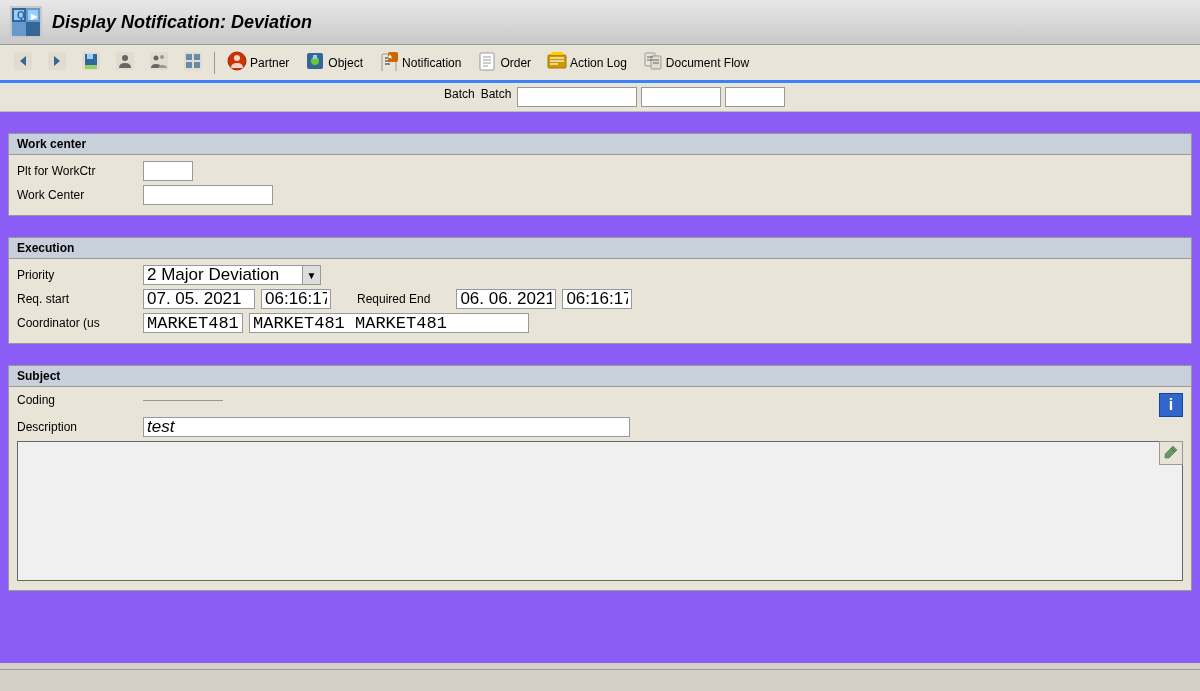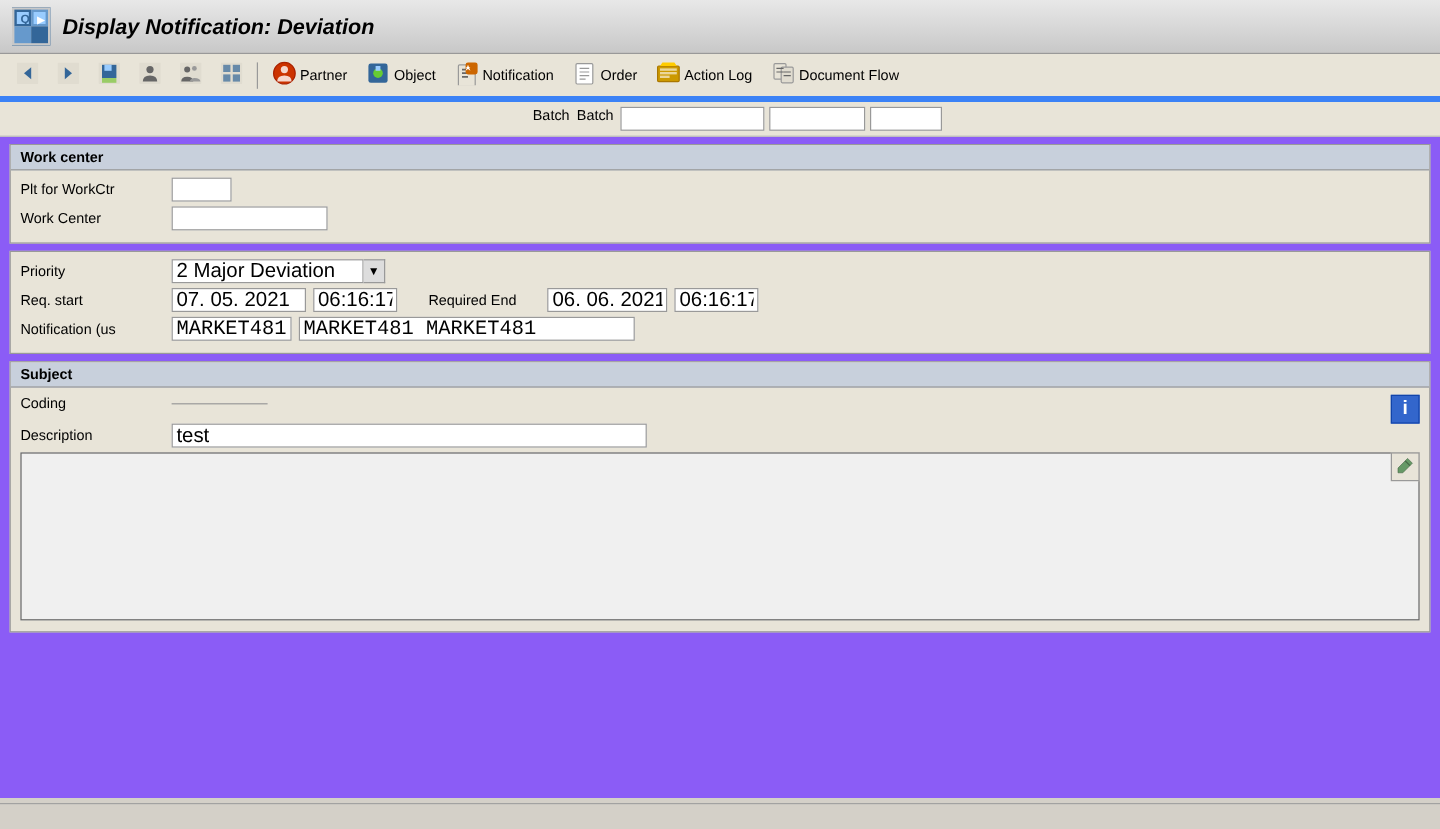--- a/index.html
+++ b/index.html
@@ -33,21 +33,21 @@
     .title-bar-text {
       font-size: 18px;
       font-weight: bold;
       font-style: italic;
       color: #000;
     }
 
     
     .toolbar {
       background: #e8e4d8;
-      border-bottom: 5px solid #3b82f6;
+      border-bottom: 3px solid #3b82f6;
       padding: 4px 8px;
       display: flex;
       align-items: center;
       gap: 4px;
     }
     .toolbar-btn {
       display: flex;
       align-items: center;
       gap: 3px;
       padding: 2px 6px;
@@ -66,21 +66,21 @@
 
     
     .main-content {
       background: #8b5cf6;
       padding: 0;
       min-height: 580px;
     }
 
     
     .section {
-      margin: 6px 8px;
+      margin: 21px 8px;
       background: #e8e4d8;
       border: 1px solid #999;
     }
     .section-header {
       background: #c8d0dc;
       padding: 3px 8px;
       font-weight: bold;
       font-size: 12px;
       border-bottom: 1px solid #999;
     }
@@ -149,21 +149,22 @@
       height: 24px;
       display: flex;
       align-items: center;
       justify-content: center;
       font-weight: bold;
       font-size: 14px;
       cursor: pointer;
       margin-left: auto;
     }
     .desc-input {
-      width: 396px;
+      width: 487px;
+      font-style: italic;
     }
     .text-area-wrap {
       position: relative;
       margin-top: 4px;
     }
     .main-textarea {
       width: 100%;
       height: 140px;
       border: 1px solid #666;
       background: #f0f0f0;
@@ -390,41 +391,42 @@
         <input class="form-input form-input-small" type="text" value="" style="">
       </div>
       <div class="form-row">
         <span class="form-label">Work Center</span>
         <input class="form-input form-input-medium" type="text" value="" style="width: 130px;">
       </div>
     </div>
   </div>
 
   <div class="section">
+    <div class="section-header">Execution</div>
     <div class="section-body">
 
       <div class="form-row">
         <span class="form-label">Priority</span>
         <div class="priority-select-wrap">
           <input class="form-input" type="text" value="2 Major Deviation" style="width: 160px; font-family: Arial;">
           <button class="priority-dropdown-btn">▼</button>
         </div>
       </div>
 
       <div class="form-row">
         <span class="form-label">Req. start</span>
         <input class="form-input" type="text" value="07. 05. 2021" style="width: 112px;">
         <input class="form-input" type="text" value="06:16:17" style="width: 70px;">
         <span style="margin: 0 20px; text-align: center;">Required End</span>
         <input class="form-input" type="text" value="06. 06. 2021" style="width: 100px;">
         <input class="form-input" type="text" value="06:16:17" style="width: 70px;">
       </div>
 
       <div class="form-row">
-        <span class="form-label">Notification (us</span>
+        <span class="form-label">Coordinator (us</span>
         <input class="form-input coord-input1" type="text" value="MARKET481" style="font-family: &quot;Courier New&quot;, monospace;">
         <input class="form-input coord-input2" type="text" value="MARKET481 MARKET481" style="font-family: &quot;Courier New&quot;, monospace; width: 280px;">
       </div>
     </div>
   </div>
 
   <div class="section">
     <div class="section-header">Subject</div>
     <div class="section-body">
 

